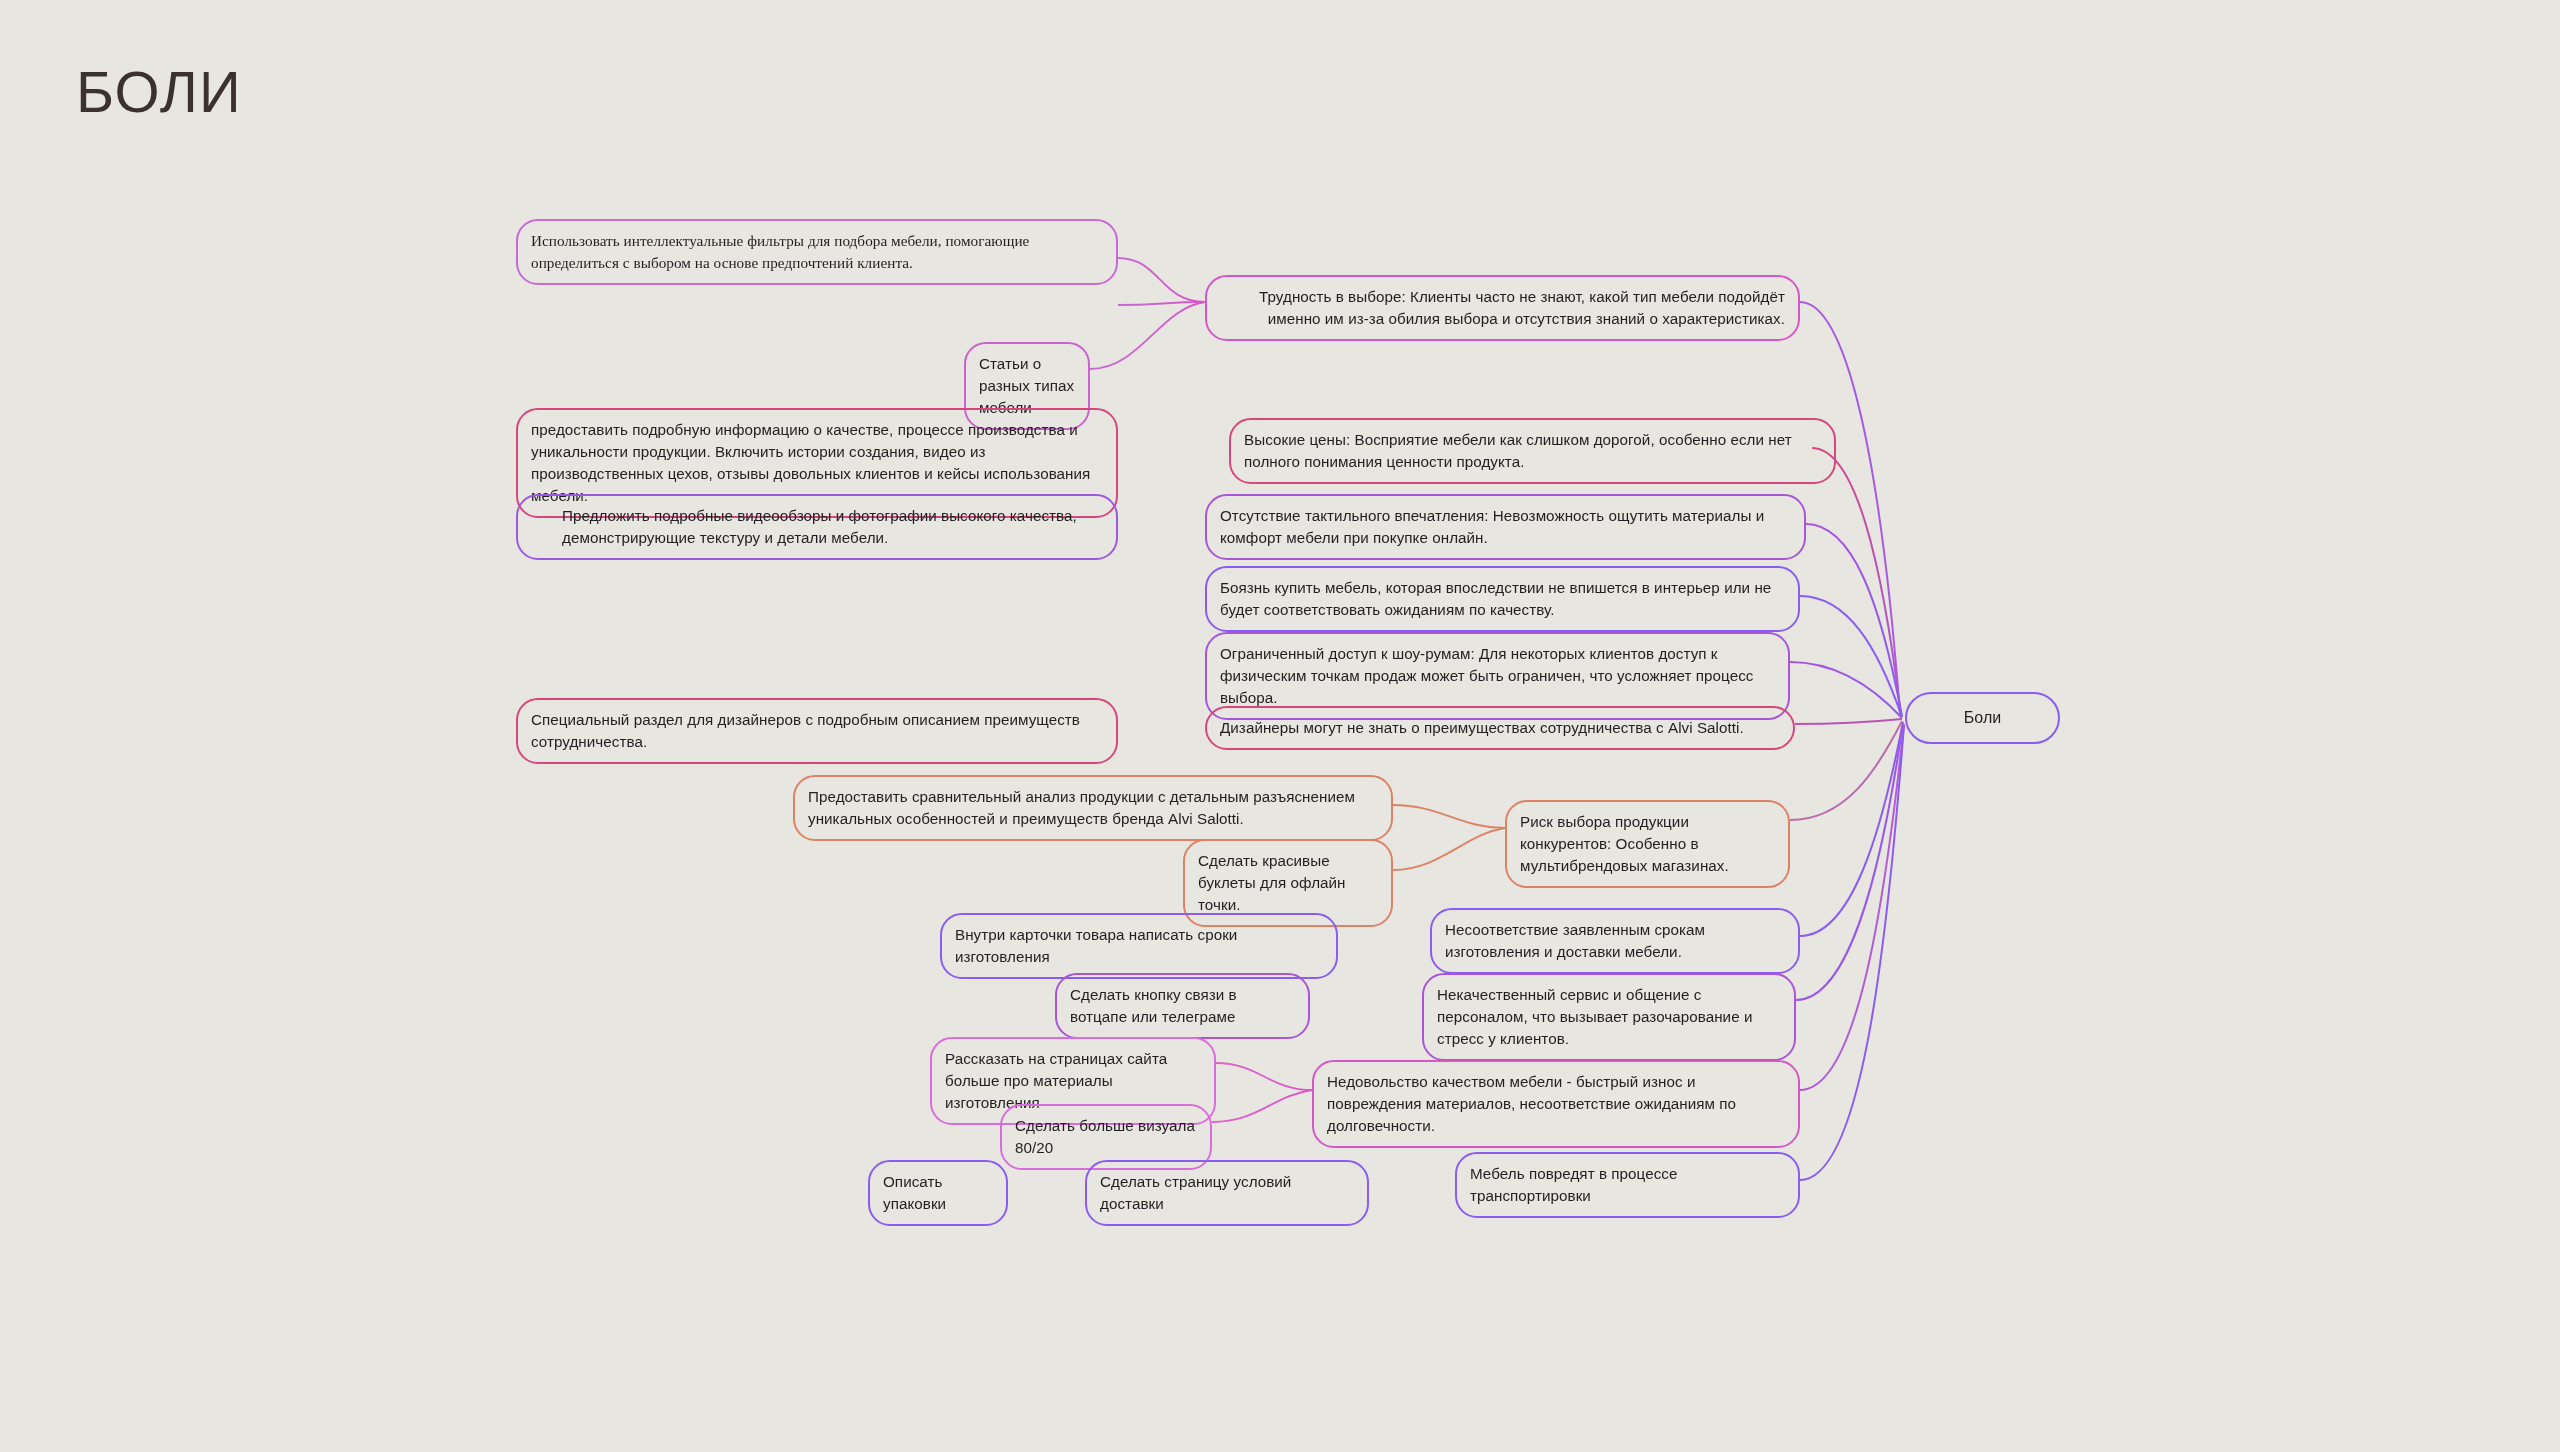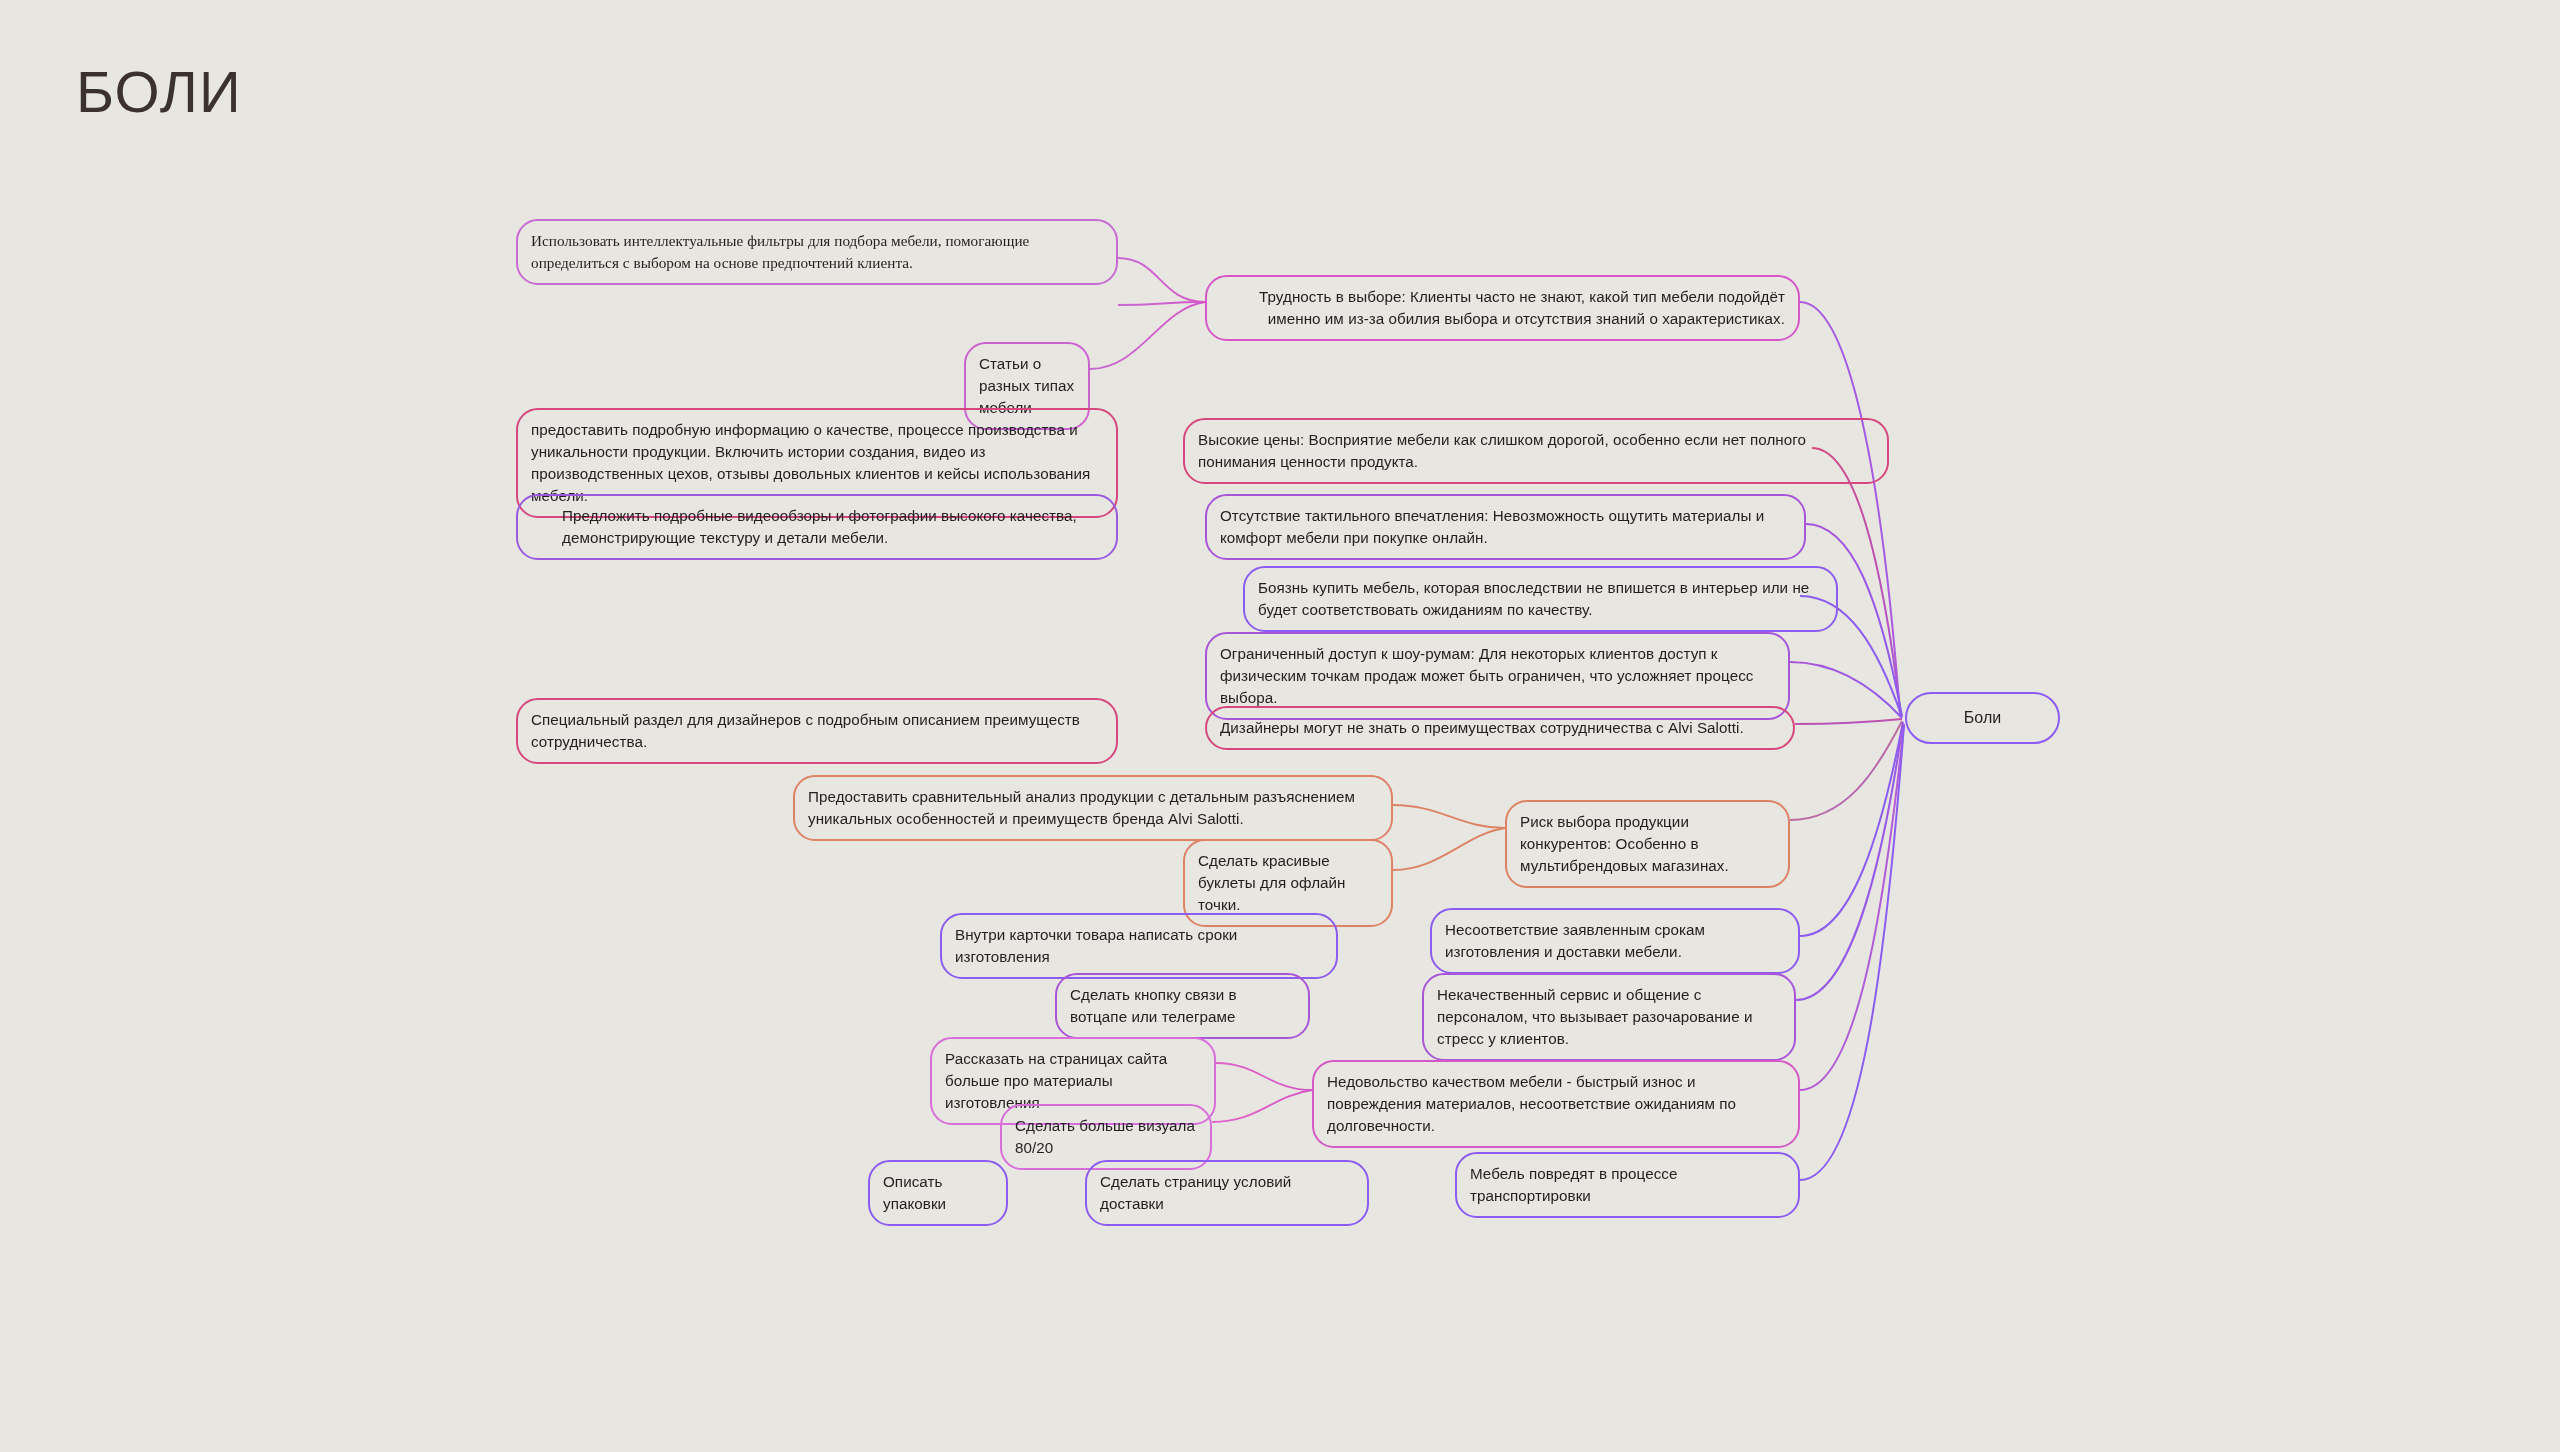--- a/index.html
+++ b/index.html
@@ -167,33 +167,33 @@
   </div>
 
   <div class="node" style="left:1205px; top:275px; width:595px; border-color:#d557c8;text-align:right;">
     <span>Трудность в выборе: Клиенты часто не знают, какой тип мебели подойдёт именно им из-за обилия выбора и отсутствия знаний о характеристиках.</span>
   </div>
 
   <div class="node" style="left:516px; top:408px; width:602px; border-color:#d6477f;">
     <span>предоставить подробную информацию о качестве, процессе производства и уникальности продукции. Включить истории создания, видео из производственных цехов, отзывы довольных клиентов и кейсы использования мебели.</span>
   </div>
 
-  <div class="node" style="left:1183px; top:418px; width:706px; border-color:#d6477f;align-items:center;">
+  <div class="node" style="left:1229px; top:418px; width:607px; border-color:#d6477f;align-items:center;">
     <span>Высокие цены: Восприятие мебели как слишком дорогой, особенно если нет полного понимания ценности продукта.</span>
   </div>
 
   <div class="node" style="left:516px; top:494px; width:602px; border-color:#9a5ae0;padding-left:44px;">
     <span>Предложить подробные видеообзоры и фотографии высокого качества, демонстрирующие текстуру и детали мебели.</span>
   </div>
 
   <div class="node" style="left:1205px; top:494px; width:601px; border-color:#a855d8;">
     <span>Отсутствие тактильного впечатления: Невозможность ощутить материалы и комфорт мебели при покупке онлайн.</span>
   </div>
 
-  <div class="node" style="left:1205px; top:566px; width:595px; border-color:#8b5cf0;margin-left:38px;">
+  <div class="node" style="left:1205px; top:566px; width:595px; border-color:#8b5cf0;">
     <span>Боязнь купить мебель, которая впоследствии не впишется в интерьер или не будет соответствовать ожиданиям по качеству.</span>
   </div>
 
   <div class="node" style="left:1205px; top:632px; width:585px; border-color:#a855d8;">
     <span>Ограниченный доступ к шоу-румам: Для некоторых клиентов доступ к физическим точкам продаж может быть ограничен, что усложняет процесс выбора.</span>
   </div>
 
   <div class="node" style="left:516px; top:698px; width:602px; border-color:#d6477f;">
     <span>Специальный раздел для дизайнеров с подробным описанием преимуществ сотрудничества.</span>
   </div>

